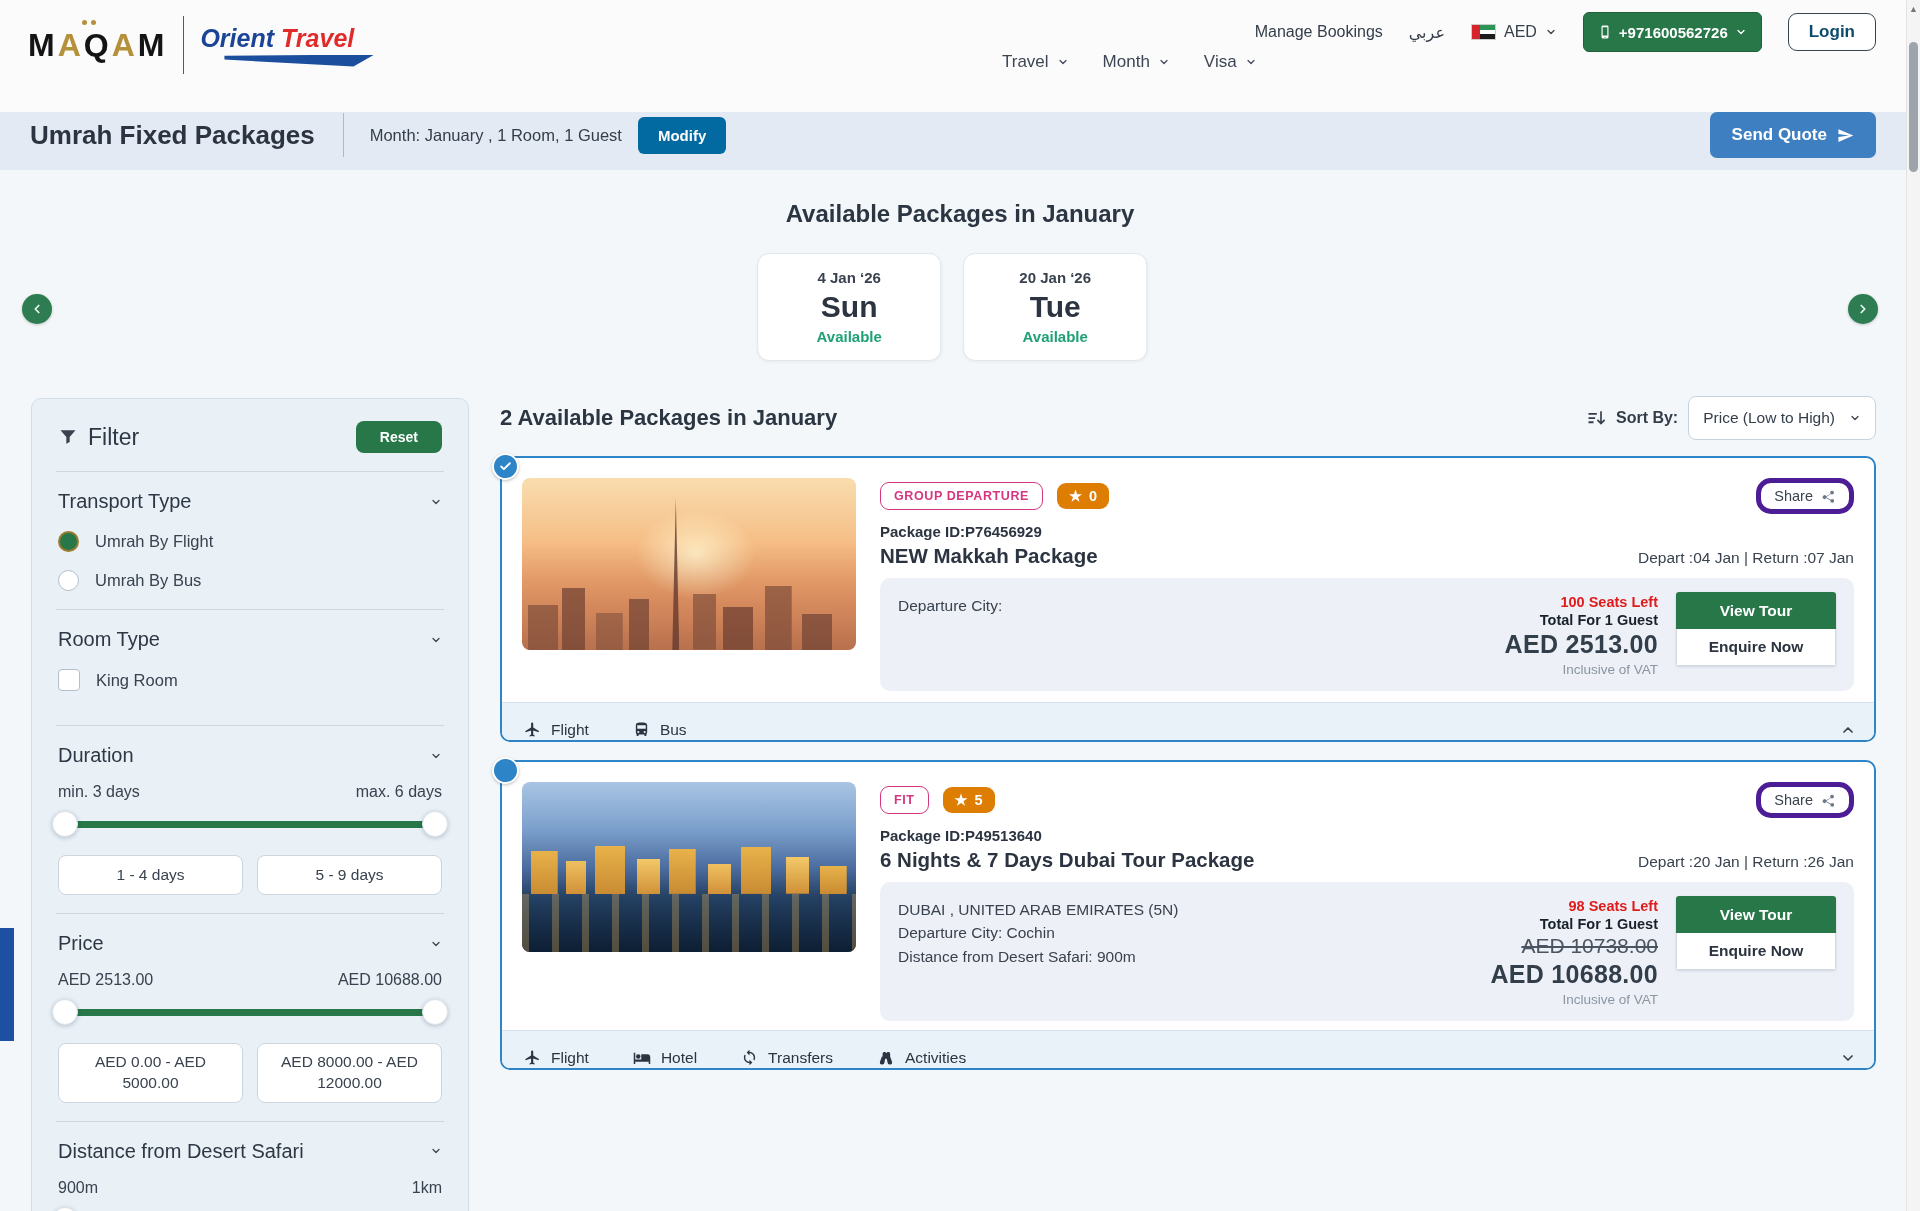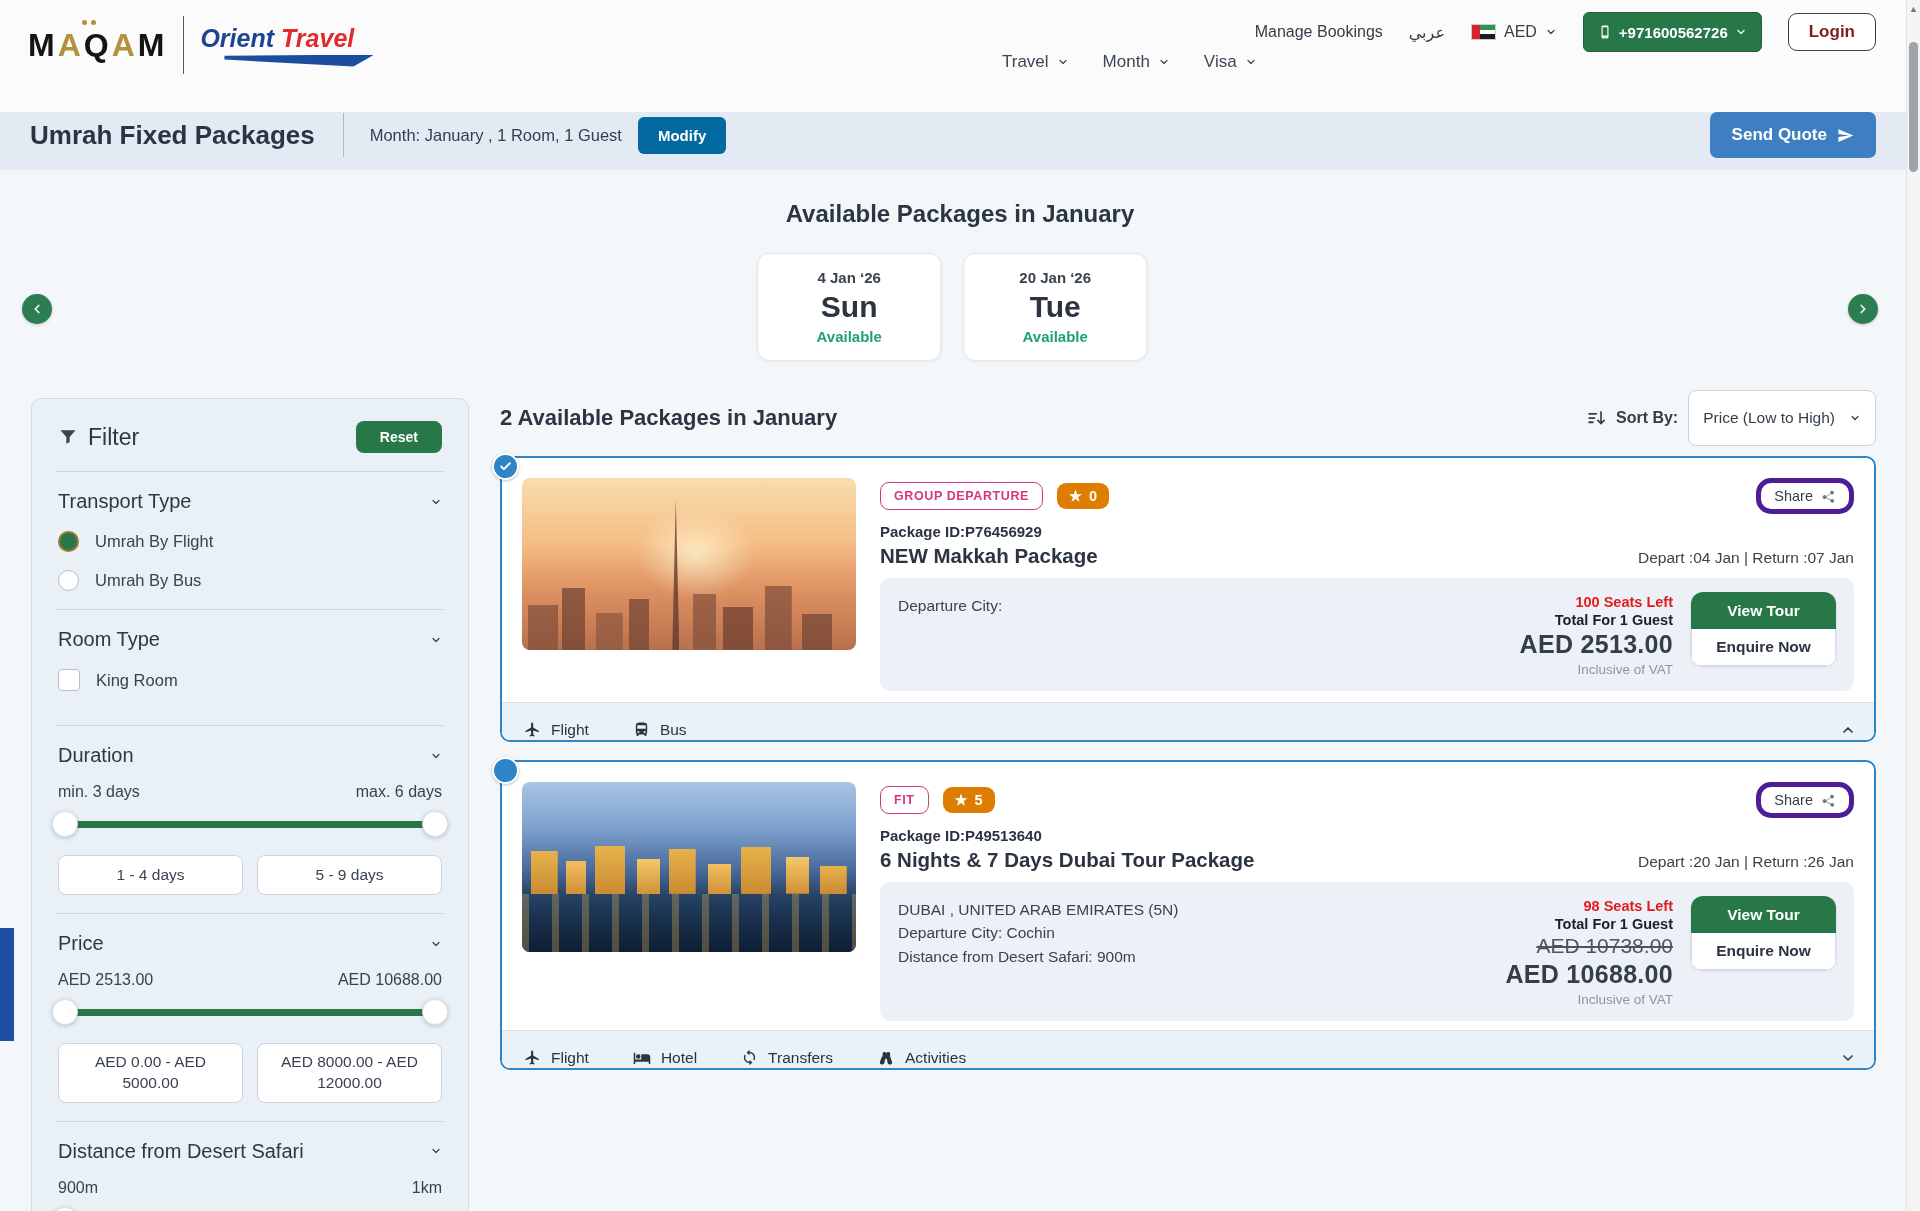--- a/index.html
+++ b/index.html
@@ -19,21 +19,21 @@
   .orient-line .o1 { color:#1b4496; }
   .orient-line .o2 { color:#e02b2b; margin-left:7px; }
   .orient-swoosh { margin-top:2px; margin-left:24px; width:150px; height:12px; background:#1b4f9e; clip-path:polygon(0 10%, 100% 0, 86% 100%, 0 42%); }
   .topbar { position:absolute; right:44px; top:10px; display:flex; align-items:center; gap:26px; height:44px; }
   .topbar-link { font-size:16px; color:#343e4a; cursor:pointer; }
   .currency { display:flex; align-items:center; gap:8px; font-size:16px; color:#343e4a; cursor:pointer; }
   .flag { width:25px; height:16px; display:inline-block; position:relative; background:linear-gradient(180deg,#2c9454 0 33%,#ffffff 33% 66%,#1c1c1c 66% 100%); border:0.5px solid #ccc; }
   .flag::before { content:""; position:absolute; left:0; top:0; width:8px; height:100%; background:#d5242c; }
   .chev { width:12px; height:12px; display:inline-block; }
   .phone-btn { display:flex; align-items:center; gap:7px; background:#277749; color:#fff; font-size:15px; font-weight:700; padding:10px 14px; border-radius:6px; border:1px solid #1e6039; cursor:pointer;text-align:center; }
-  .login-btn { border:1.5px solid #39434f; background:#fff; border-radius:9px; font-size:17px; font-weight:700; color:#7f1d1d; padding:8px 20px; cursor:pointer; }
+  .login-btn { border:1.5px solid #39434f; background:#fff; border-radius:9px; font-size:17px; font-weight:700; color:#0c4a6e; padding:8px 20px; cursor:pointer; }
   .nav { position:absolute; left:1002px; top:52px; display:flex; gap:34px; }
   .nav-item { display:flex; align-items:center; gap:8px; font-size:17px; color:#3d4654; cursor:pointer; }
 
   
   .subheader { position:absolute; left:0; top:100px; width:1920px; height:70px; background:#e3eaf4; display:flex; align-items:center; }
   .subheader-title { font-size:26px; font-weight:800; color:#2b3440; margin-left:30px; }
   .sub-divider { width:1px; height:44px; background:#aeb9c6; margin:0 26px 0 28px; }
   .sub-summary { font-size:16.5px; color:#343e4a; }
   .modify-btn { margin-left:16px; background:#0369a1; color:#fff; font-size:15px; font-weight:700; border:none; border-radius:6px; padding:10px 20px; cursor:pointer; }
   .send-quote-btn { margin-left:auto; margin-right:44px; background:#3e7fc1; color:#fff; font-size:17px; font-weight:700; border:none; border-radius:7px; padding:13px 22px; display:flex; align-items:center; gap:10px; cursor:pointer; }
@@ -71,21 +71,21 @@
   .f-btn { flex:1; background:#fff; border:1px solid #ccd5df; border-radius:8px; min-height:40px; font-size:15.5px; color:#39424e; font-family:inherit; padding:8px 6px; cursor:pointer; line-height:1.35; }
 
   .side-tab { position:absolute; left:0; top:928px; width:14px; height:113px; background:#1d50a2; }
 
   
   .list-area { position:absolute; left:500px; top:398px; width:1376px; }
   .list-head { display:flex; align-items:center; height:40px; }
   .list-count { font-size:22px; font-weight:700; color:#2c3642; }
   .sort-wrap { margin-left:auto; display:flex; align-items:center; gap:10px; }
   .sort-label { font-size:16px; font-weight:600; color:#343e4a; }
-  .sort-select { display:flex; align-items:center; gap:14px; background:#fff; border:1px solid #c9d3dd; border-radius:8px; height:56px; padding:0 14px; font-size:15.5px; color:#343e4a; cursor:pointer; }
+  .sort-select { display:flex; align-items:center; gap:14px; background:#fff; border:1px solid #c9d3dd; border-radius:8px; height:44px; padding:0 14px; font-size:15.5px; color:#343e4a; cursor:pointer; }
 
   .pkg-card { position:relative; background:#fff; border:2px solid #2d84c6; border-radius:10px; margin-top:18px; padding:20px 20px 58px 20px; display:flex; }
   .pkg-card.c1 { height:286px; }
   .pkg-card.c2 { height:310px; }
   .sel-dot { position:absolute; left:-10px; top:-5px; width:27px; height:27px; border-radius:50%; background:#2d84c6; border:2px solid #fff; display:flex; align-items:center; justify-content:center; color:#fff; z-index:3; box-shadow:0 1px 3px rgba(0,0,0,.25); }
   .pkg-img { width:334px; border-radius:8px; flex:none; position:relative; overflow:hidden; }
   .c1 .pkg-img { height:172px; }
   .c2 .pkg-img { height:170px; }
   .pkg-body { flex:1; margin-left:24px; display:flex; flex-direction:column; }
   .badge-row { display:flex; align-items:center; gap:14px; }
@@ -98,21 +98,21 @@
   .pkg-depart { margin-left:auto; font-size:15.5px; color:#39424e; }
   .info-box { margin-top:10px; background:#edf1f7; border-radius:10px; padding:14px 18px; display:flex; flex:1; }
   .info-lines { font-size:15.5px; color:#39424e; line-height:1.5; padding-top:2px; }
   .price-side { margin-left:auto; display:flex; gap:18px; align-items:flex-start; }
   .price-stack { text-align:right; padding-top:2px; }
   .seats { font-size:14.5px; color:#e01b1b; font-weight:600; }
   .total-label { font-size:14.5px; font-weight:800; color:#18202a; margin-top:2px; }
   .old-price { font-size:21px; color:#4a5561; text-decoration:line-through; margin-top:2px; }
   .price { font-size:25px; font-weight:800; color:#333e4b; margin-top:2px; letter-spacing:.3px; }
   .vat { font-size:13.5px; color:#8b95a2; margin-top:3px; }
-  .btn-stack { width:145px; border-radius:12px; overflow:hidden; box-shadow:0 1px 3px rgba(30,50,80,.15); flex:none; }
+  .btn-stack { width:160px; border-radius:3px; overflow:hidden; box-shadow:0 1px 3px rgba(30,50,80,.15); flex:none; }
   .view-tour { display:block; width:100%; background:#277749; color:#fff; border:none; font-size:15.5px; font-weight:800; height:37px; cursor:pointer; font-family:inherit; }
   .enquire { display:block; width:100%; background:#fff; color:#2b3440; border:1px solid #d3dae2; border-top:none; font-size:15.5px; font-weight:800; height:37px; cursor:pointer; font-family:inherit; }
   .pkg-footer { position:absolute; left:0; right:0; bottom:0; height:38px; background:#e9f1f9; border-top:1px solid #d6e1ec; border-radius:0 0 8px 8px; display:flex; align-items:center; padding:16px 18px 0 22px; gap:44px; }
   .amenity { display:flex; align-items:center; gap:10px; font-size:15.5px; color:#2b3440; cursor:pointer; }
   .amenity svg { display:block; }
   .foot-chev { margin-left:auto; cursor:pointer; color:#39424e; display:flex; }
 
   
   .img-sunset { background:linear-gradient(180deg,#f9ddae 0%,#f5bd85 38%,#ec9f6a 62%,#dd8a5c 85%,#c97b51 100%); }
   .img-sunset .glow { position:absolute; left:34%; top:18%; width:120px; height:90px; background:radial-gradient(closest-side, rgba(255,240,200,.9), rgba(255,220,160,0)); }

